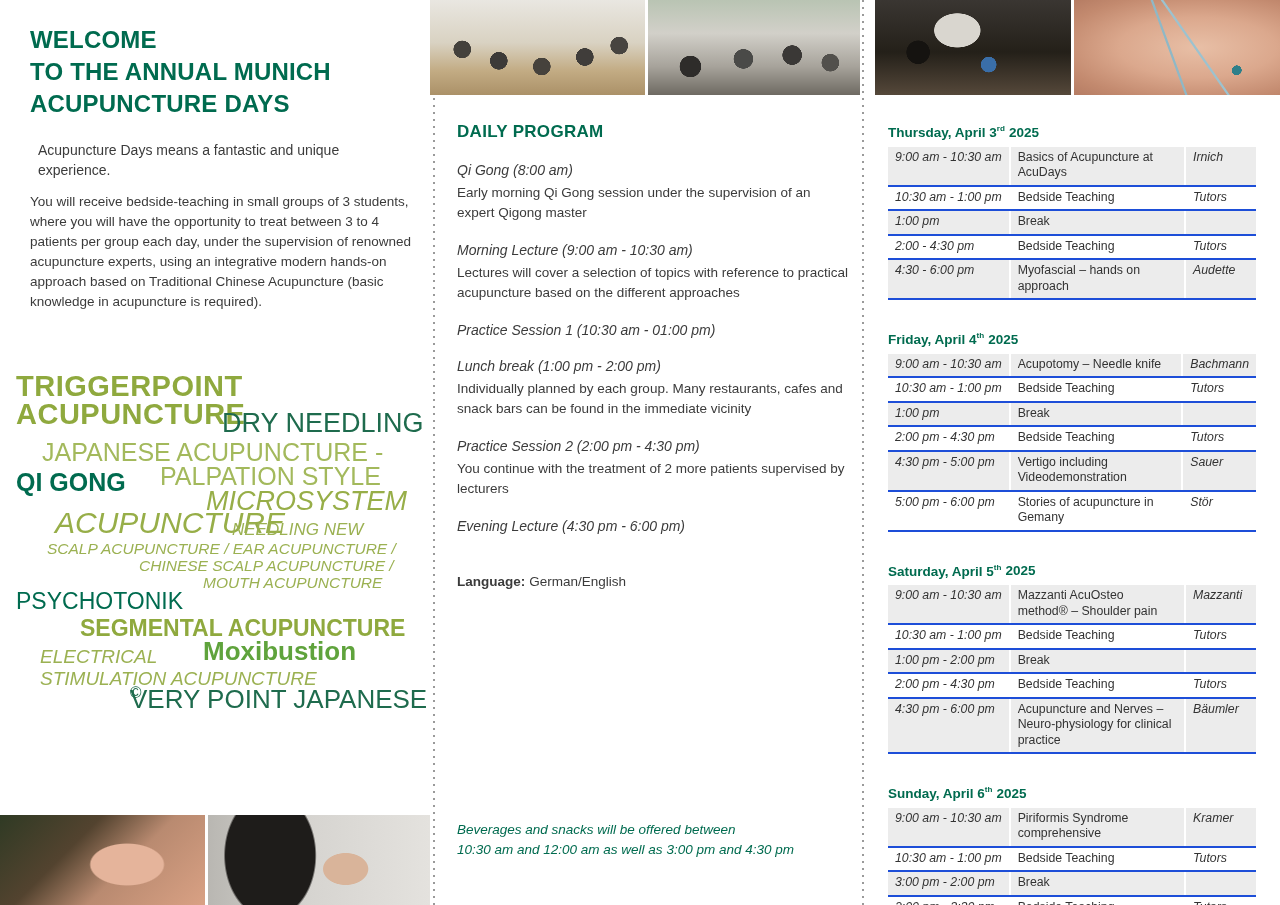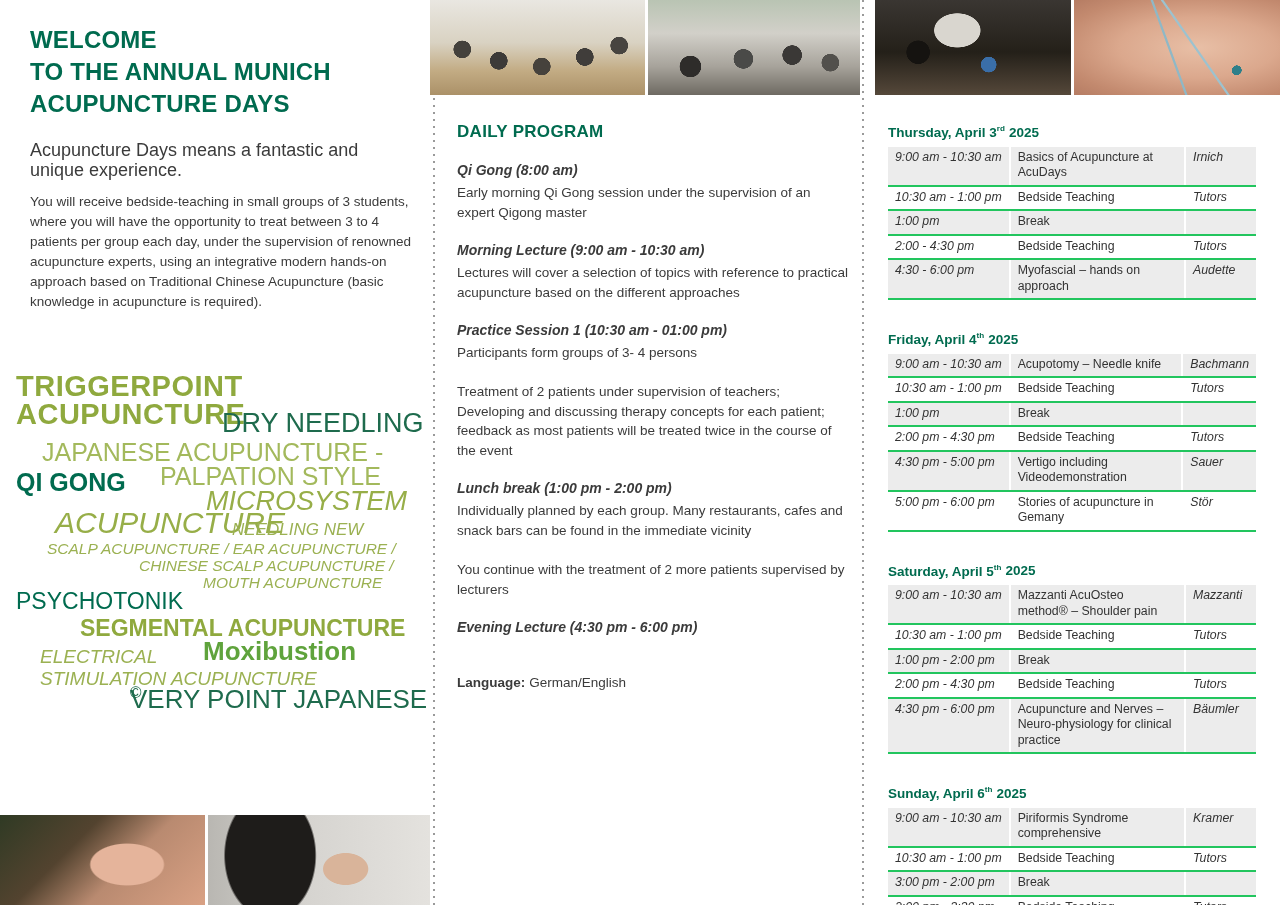--- a/index.html
+++ b/index.html
@@ -48,21 +48,21 @@
   .bottom2{left:208px;top:815px;width:222px;height:90px;
     background-image:
       radial-gradient(ellipse 62px 85px at 28% 45%,#1e1c1a 72%,transparent 75%),
       radial-gradient(ellipse 34px 24px at 62% 60%,#d9b49a 65%,transparent 68%),
       linear-gradient(to right,#b9b7b2 0%,#d6d4d0 45%,#e4e2de 100%);}
 
   
   #left-col{position:absolute;left:30px;top:24px;width:382px;}
   #welcome-title{margin:0;font-size:24px;font-weight:bold;line-height:32px;
      color:#006b4f;white-space:pre-line;letter-spacing:.2px;}
-  #intro{margin:20px 0 0;font-size:18px;line-height:20px;}
+  #intro{margin:20px 8px 0;font-size:14px;line-height:20px;}
   #body-text{margin:12px 0 0;font-size:13.5px;line-height:20px;white-space:pre-line;}
 
   
   #wordcloud{position:absolute;left:0;top:362px;width:440px;height:360px;}
   #wordcloud span{position:absolute;white-space:nowrap;}
   #wc-triggerpoint{left:16px;top:8px;font-size:29px;font-weight:bold;color:#8fa93e;letter-spacing:.5px;}
   #wc-acupuncture1{left:16px;top:36px;font-size:29px;font-weight:bold;color:#8fa93e;letter-spacing:.5px;}
   #wc-dryneedling{left:222px;top:46px;font-size:27px;color:#1e6b4d;text-align:right;}
   #wc-japanese{left:42px;top:76px;font-size:25px;color:#a3b95c;}
   #wc-palpation{left:160px;top:100px;font-size:25px;color:#a3b95c;}
@@ -78,36 +78,36 @@
   #wc-moxibustion{left:203px;top:274px;font-size:26px;font-weight:bold;color:#5fa33c;}
   #wc-electrical{left:40px;top:284px;font-size:19px;font-style:italic;color:#9bb152;}
   #wc-stimulation{left:40px;top:306px;font-size:19px;font-style:italic;color:#9bb152;}
   #wc-verypoint{left:130px;top:322px;font-size:26px;color:#1e6b4d;}
   #wc-verypoint sup{font-size:60%;}
 
   
   #mid-col{position:absolute;left:457px;top:122px;width:392px;}
   #mid-col h2{margin:0 0 20px;font-size:17px;font-weight:bold;color:#006b4f;letter-spacing:.3px;}
   .prog-section{margin:0 0 20px;}
-  .prog-section h3{margin:0 0 5px;font-size:14px;font-weight:bold;font-style:italic;color:#3b3b3b;}
+  .prog-section h3{margin:0 0 5px;font-size:14px;font-weight:normal;font-style:italic;color:#3b3b3b;}
   .prog-section p{margin:0;font-size:13.5px;line-height:19.5px;white-space:pre-line;}
   #language-line{margin:40px 0 0;font-size:13.5px;}
   #language-line strong{margin-right:4px;margin-top:48px;}
   #footer-note{position:absolute;left:457px;top:820px;margin:0;width:392px;
      font-size:13.5px;line-height:20px;font-style:italic;color:#006b4f;white-space:pre-line;}
 
   
   #right-col{position:absolute;left:888px;top:124px;width:368px;}
   .day-block{margin-bottom:31px;}
   .day-title{font-size:13.5px;font-weight:bold;color:#006b4f;margin-bottom:7px;}
   .day-title sup{font-size:60%;}
   .day-title .yr{margin-left:4px;}
   .sched{border-collapse:collapse;width:368px;color:#333;}
   .sched td{padding:3px 7px 4px;font-size:12.3px;line-height:15.5px;vertical-align:top;
-     border-right:2px solid #fff;border-bottom:2px solid #22c55e;}
+     border-right:2px solid #fff;border-bottom:2px solid #1d4ed8;}
   .sched td:last-child{border-right:none;}
   .sched tr:nth-child(odd) td{background:#ececec;}
   .c-time{width:100px;font-style:italic;white-space:nowrap;}
   .c-lect{width:56px;font-style:italic;}
 </style>
 </head>
 <body>
 
 <div id="page">
 
@@ -156,40 +156,40 @@
     <section class="prog-section">
       <h3>Qi Gong (8:00 am)</h3>
       <p>Early morning Qi Gong session under the supervision of an expert Qigong master</p>
     </section>
     <section class="prog-section">
       <h3>Morning Lecture (9:00 am - 10:30 am)</h3>
       <p>Lectures will cover a selection of topics with reference to practical acupuncture based on the different approaches</p>
     </section>
     <section class="prog-section">
       <h3>Practice Session 1 (10:30 am - 01:00 pm)</h3>
-      <p>Participants form groups of 3- 4 persons
-
-Treatment of 2 patients under supervision of teachers; Developing and discussing therapy concepts for each patient; feedback as most patients will be treated twice in the course of the event</p>
     </section>
     <section class="prog-section">
       <h3>Lunch break (1:00 pm - 2:00 pm)</h3>
       <p>Individually planned by each group. Many restaurants, cafes and snack bars can be found in the immediate vicinity</p>
     </section>
     <section class="prog-section">
+      <h3>Practice Session 2 (2:00 pm - 4:30 pm)</h3>
       <p>You continue with the treatment of 2 more patients supervised by lecturers</p>
     </section>
     <section class="prog-section">
       <h3>Evening Lecture (4:30 pm - 6:00 pm)</h3>
     </section>
 
     <p id="language-line">
       <strong>Language:</strong><span>German/English</span>
     </p>
   </div>
 
+  <p id="footer-note">Beverages and snacks will be offered between
+10:30 am and 12:00 am as well as 3:00 pm and 4:30 pm</p>
 
   <div id="right-col">
 
     <div class="day-block">
       <div class="day-title"><span>Thursday, April 3</span><sup>rd</sup><span class="yr">2025</span></div>
       <table class="sched">
           <tbody>
         <tr>
               <td class="c-time">9:00 am - 10:30 am</td>
               <td class="c-topic">Basics of Acupuncture at AcuDays</td>

